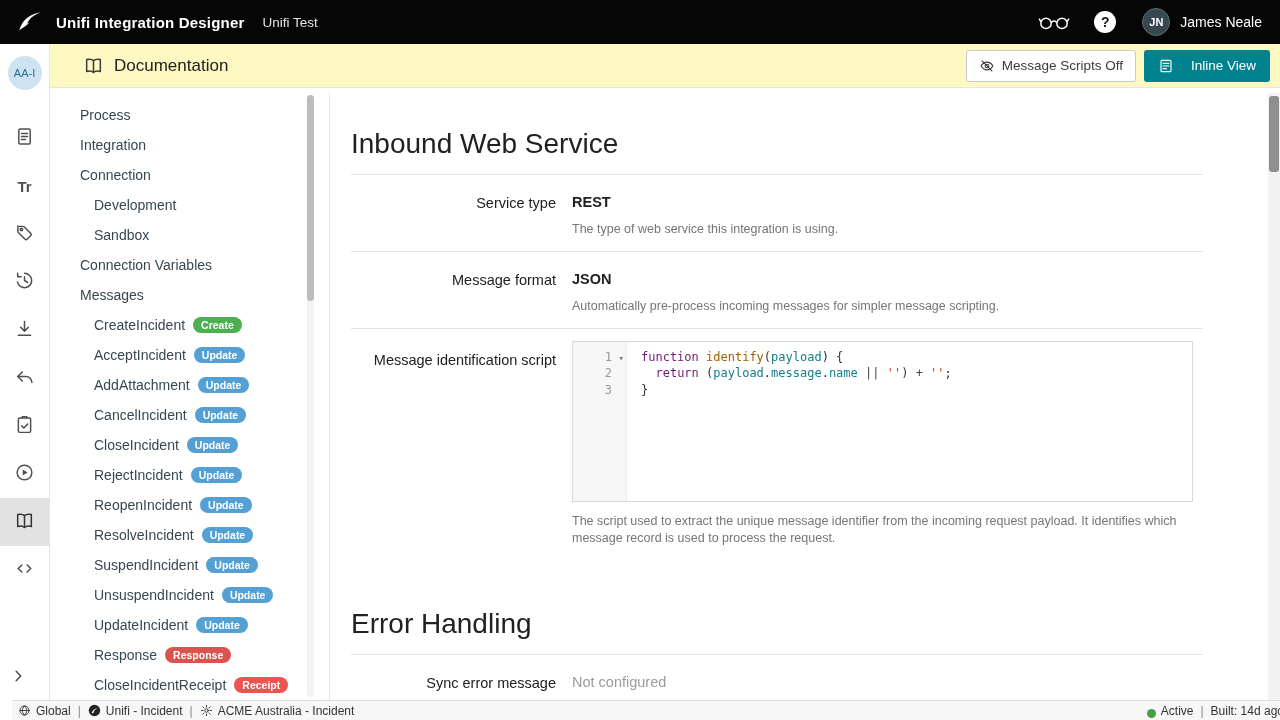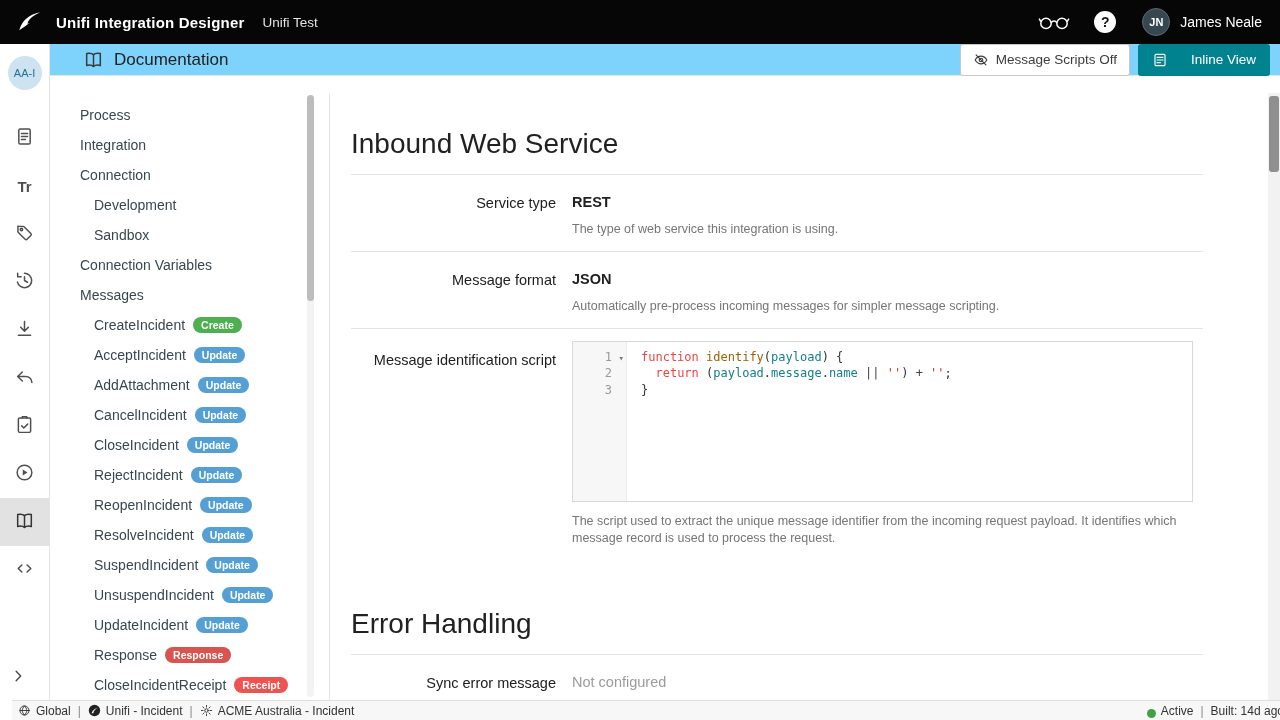--- a/index.html
+++ b/index.html
@@ -25,26 +25,26 @@
   .ws-badge { margin:12px auto 0; width:34px; height:34px; border-radius:50%; background:#cde3f1; color:#27708f; display:flex; align-items:center; justify-content:center; font-size:11px; font-weight:normal; }
   .rail-list { margin-top:24px; }
   .rail-item { width:49px; height:48px; display:flex; align-items:center; justify-content:center; color:#4f4f4f; }
   .rail-item.active { background:#e2e2e2; color:#333; }
   .rail-item svg { width:21px; height:21px; }
   .tr-glyph { font-size:15px; font-weight:bold; color:#4f4f4f; }
   .rail-chevron { position:absolute; bottom:12px; left:8px; width:22px; height:22px; color:#4a4a4a; }
   .rail-chevron svg { width:20px; height:20px; }
 
   
-  .header { position:absolute; top:44px; left:50px; width:1230px; height:32px; background:#7dd3fc; border-bottom:1px solid #e5e5e5; display:flex; align-items:center; }
+  .header { position:absolute; top:44px; left:50px; width:1230px; height:44px; background:#fef9c3; border-bottom:1px solid #e5e5e5; display:flex; align-items:center; }
   .hicon { margin-left:33px; width:21px; height:21px; color:#3a3a3a; }
   .hicon svg { width:21px; height:21px; }
   .htitle { margin-left:10px; font-size:17px; font-weight:500; color:#212121; }
   .btn-outline { height:32px; padding:0 12px; margin-right:8px; border:1px solid #c9c9c9; border-radius:3px; background:#fff; font-family:inherit; font-size:13.5px; color:#3c3c3c; display:flex; align-items:center; gap:7px; }
-  .btn-teal { height:32px; padding:0 14px; margin-right:10px; border:none; border-radius:3px; background:var(--teal,#00838f); font-family:inherit; font-size:13.5px; color:#fff; display:flex; align-items:center; gap:23px; }
+  .btn-teal { height:32px; padding:0 14px; margin-right:10px; border:none; border-radius:3px; background:var(--teal,#00838f); font-family:inherit; font-size:13.5px; color:#fff; display:flex; align-items:center; gap:17px; }
   .bicon { width:16px; height:16px; display:flex; }
   .bicon svg { width:16px; height:16px; }
 
   
   .nav { position:absolute; top:93px; left:50px; width:280px; height:607px; background:#fff; border-right:1px solid #e5e5e5; padding-top:7px; overflow:hidden; }
   .nav-item { height:30px; display:flex; align-items:center; padding-left:30px; font-size:14px; color:#37474f; white-space:nowrap; }
   .nav-item.ind { padding-left:44px; }
   .badge { margin-left:8px; padding:3px 8px; border-radius:9px; font-size:10.5px; font-weight:bold; line-height:1; color:#fff; }
   .nav-sb { position:absolute; top:95px; left:307px; width:7px; height:602px; background:#f3f3f3; border-radius:4px; }
   .nav-sb-thumb { position:absolute; top:0; left:0; width:7px; height:206px; background:#bdbdbd; border-radius:4px; }
@@ -63,21 +63,21 @@
   .fvalue.muted { font-weight:normal; color:#9b9b9b; }
   .fdesc { margin-top:11px; font-size:12.5px; color:#757575; line-height:1.35; }
 
   
   .editor { width:621px; height:161px; border:1px solid #d8d8d8; display:flex; background:#fff; font-family:"DejaVu Sans Mono", monospace; font-size:12px; line-height:16.5px; }
   .gutter { width:54px; flex-shrink:0; background:#f7f7f7; border-right:1px solid #ececec; color:#999; text-align:right; padding-top:7px; }
   .gline { height:16.5px; padding-right:14px; position:relative; }
   .fold { position:absolute; right:2px; top:1px; font-size:9px; color:#777; }
   .codes { padding:7px 0 0 14px; overflow:hidden; }
   .cline { height:16.5px; white-space:pre; }
-  .tk-kw { color:#ef4444; } .tk-fn { color:#a16207; } .tk-vr { color:#13808b; }
+  .tk-kw { color:#701a75; } .tk-fn { color:#a16207; } .tk-vr { color:#13808b; }
   .tk-pr { color:#13808b; } .tk-st { color:#c0392b; } .tk-op { color:#444; }
   .tk-pu { color:#333; } .tk-pl { color:#333; }
 
   .main-sb { position:absolute; top:93px; right:0; width:12px; height:607px; background:#f2f2f2; }
   .main-sb-thumb { position:absolute; top:3px; left:1px; width:10px; height:76px; background:#8f8f8f; border-radius:3px; }
 
   
   .statusbar { position:absolute; top:700px; left:12px; width:1280px; height:20px; background:#f7f7f7; border-top:1px solid #dedede; display:flex; align-items:center; font-size:12px; color:#333; padding:0 8px 0 6px; }
   .sbleft { display:flex; align-items:center; }
   .sbitem { display:flex; align-items:center; }

